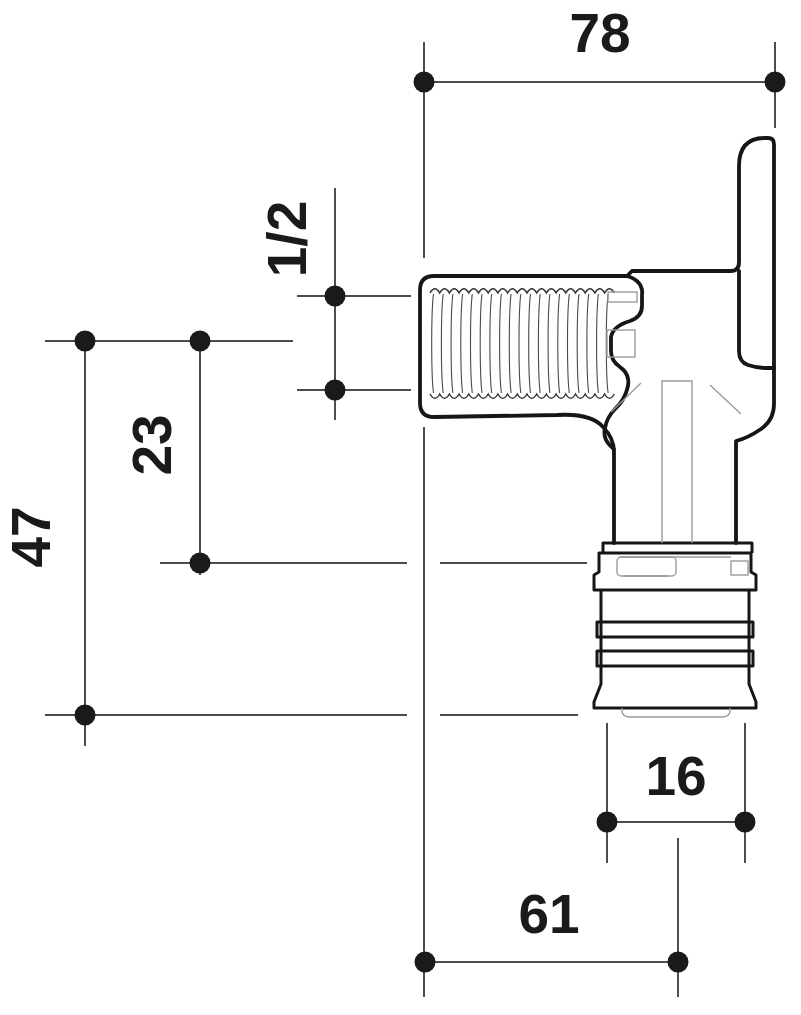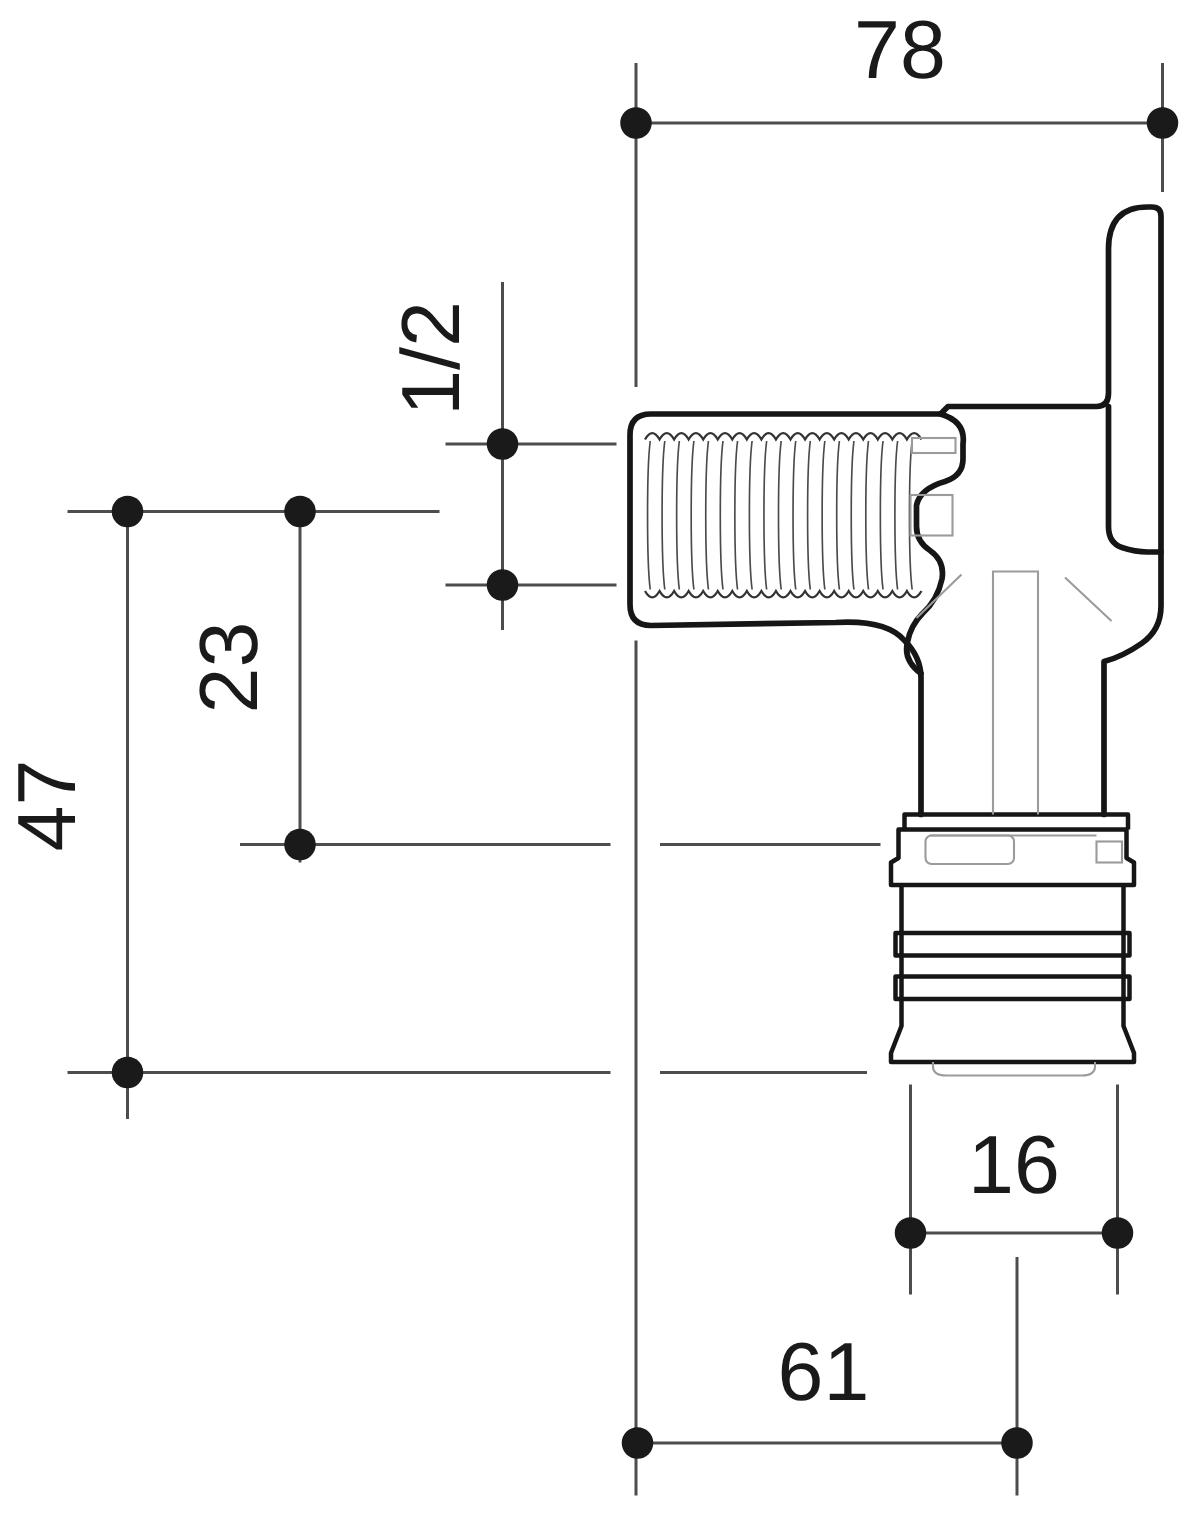--- a/index.html
+++ b/index.html
@@ -1,16 +1,16 @@
 <!DOCTYPE html>
 <html><head>
 <meta charset="utf-8">
 <style>
   html,body{margin:0;padding:0;background:#ffffff;}
-  .frame{position:relative;width:801px;height:1015px;background:#ffffff;overflow:hidden;}
+  .frame{position:relative;width:801px;height:1015px;background:#ffffff;overflow:hidden;font-weight:bold;}
   svg{display:block;}
   
   .o{stroke:#161616;stroke-width:3.8;fill:none;stroke-linejoin:round;stroke-linecap:round;}
   .o2{stroke:#161616;stroke-width:3;fill:none;stroke-linejoin:round;}
   
   .d{stroke:#9b9b9b;stroke-width:1.4;fill:none;}
   
   .th{stroke:#4a4a4a;stroke-width:1.1;fill:none;}
   .the{stroke:#333333;stroke-width:1.5;fill:none;}
   

